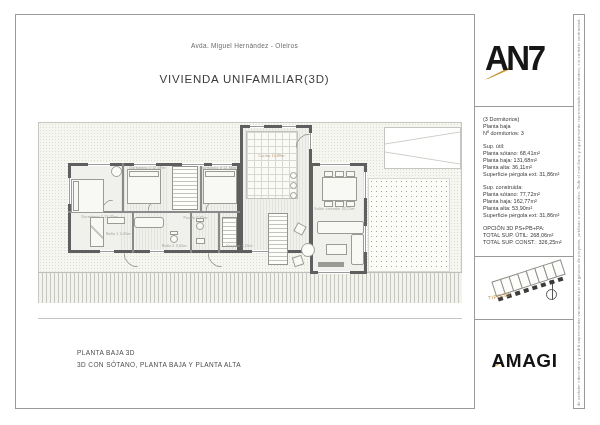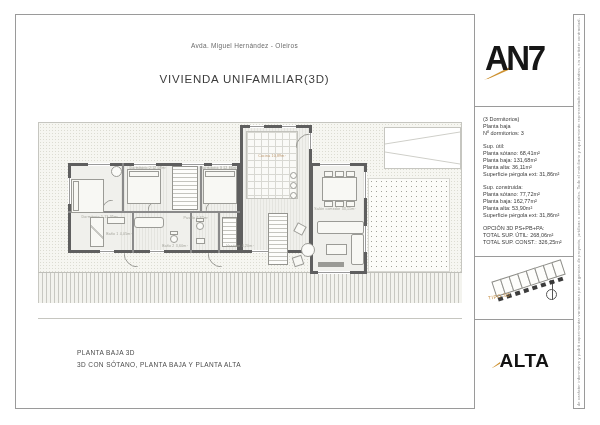--- a/index.html
+++ b/index.html
@@ -250,20 +250,20 @@
       <div id="thumb-label" class="abs">TIPO 3D</div>
       <div id="north" class="abs">
         <div id="north-n" class="abs">N</div>
         <div id="north-line" class="abs"></div>
         <div id="north-circ" class="abs"></div>
       </div>
     </div>
 
     <div id="sb-amagi" class="sb-sec">
       <div id="amagi-swoosh" class="abs"></div>
-      <div id="amagi" class="abs">ALTA</div>
+      <div id="amagi" class="abs">AMAGI</div>
     </div>
   </div>
 
   <div id="strip" class="abs">
     <div id="strip-text">NOTA: El presente documento es de carácter informativo y podrá experimentar variaciones por exigencias de proyecto, jurídicas o comerciales. Todo el mobiliario y equipamiento representado es orientativo, sin carácter contractual.</div>
   </div>
 </div>
 
 </body></html>

